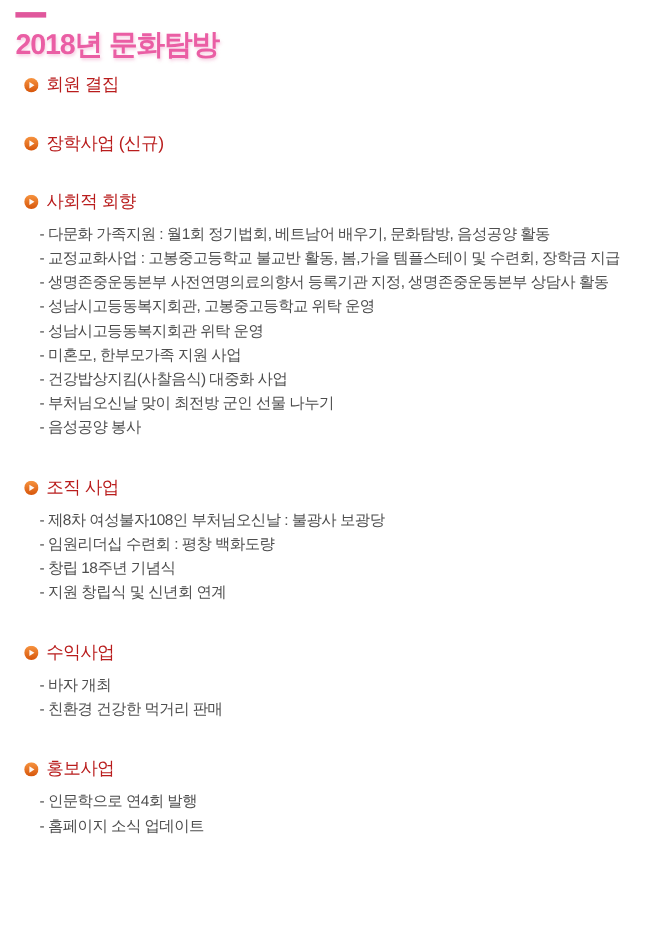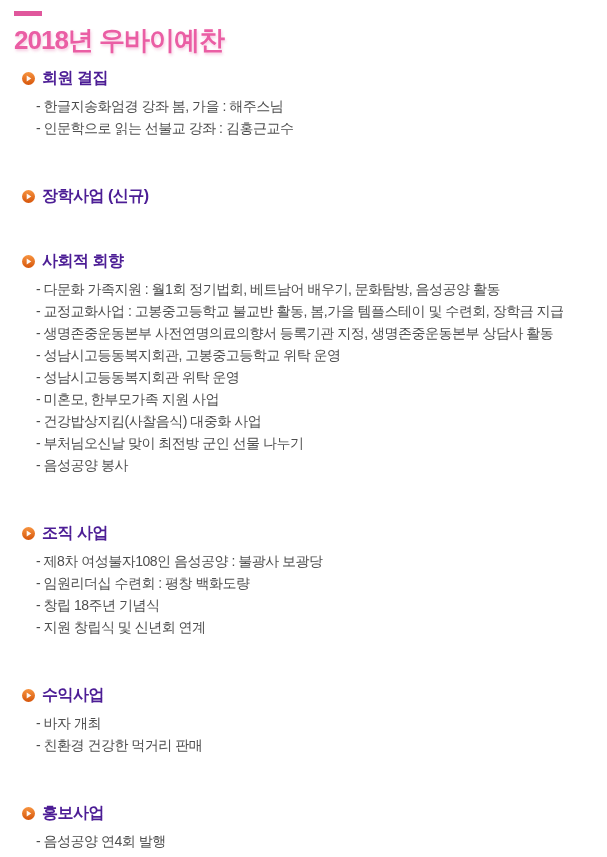--- a/index.html
+++ b/index.html
@@ -25,85 +25,81 @@
   h1.page-title {
     margin: 11px 0 0 0;
     font-size: 26px;
     line-height: 27px;
     font-weight: 700;
     letter-spacing: -1px;
     color: #ea5ea4;
     text-shadow: 1px 2px 3px rgba(236, 142, 188, 0.45);
   }
   .section {
-    margin-top: 48px;
+    margin-top: 36px;
   }
   .section.first {
     margin-top: 15px;
   }
   .section-header {
     display: flex;
     align-items: center;
     gap: 7px;
     margin-left: 8px;
   }
   .bullet {
     width: 13px;
     height: 13px;
     display: inline-block;
     flex: 0 0 13px;
   }
   .section-title {
     font-size: 16px;
     line-height: 17px;
-    font-weight: 700;
+    font-weight: 400;
     letter-spacing: -0.5px;
-    color: #4c1d95;
+    color: #b91c1c;
   }
   .items {
     margin: 9px 0 0 22px;
   }
   .item {
     font-size: 14px;
     line-height: 22px;
     letter-spacing: -0.5px;
     color: #4d4d4d;
     white-space: nowrap;
   }
   .item::before {
     content: "- ";
   }
 </style>
 </head>
 <body>
 
 <div class="page">
   <div class="top-bar"></div>
-  <h1 class="page-title">2018년 우바이예찬</h1>
+  <h1 class="page-title">2018년 문화탐방</h1>
   <div id="sections">
   <div class="section first">
     <div class="section-header">
       <span class="bullet">
         <svg width="13" height="13" viewBox="0 0 13 13" xmlns="http://www.w3.org/2000/svg">
           <defs>
             <linearGradient id="bulletGrad" x1="0" y1="0" x2="0" y2="1">
               <stop offset="0" stop-color="#f79440"></stop>
               <stop offset="1" stop-color="#d6550a"></stop>
             </linearGradient>
           </defs>
           <circle cx="6.5" cy="6.5" r="6.5" fill="url(#bulletGrad)"></circle>
           <path d="M4.7 3.6 L9.3 6.5 L4.7 9.4 Z" fill="#ffffff" opacity="0.95"></path>
         </svg>
       </span>
       <span class="section-title">회원 결집</span>
     </div>
-    <div class="items">
-          <div class="item">한글지송화엄경 강좌 봄, 가을 : 해주스님</div>
-          <div class="item">인문학으로 읽는 선불교 강좌 : 김홍근교수</div>
-        </div>
   </div>
 
   <div class="section">
     <div class="section-header">
       <span class="bullet">
         <svg width="13" height="13" viewBox="0 0 13 13" xmlns="http://www.w3.org/2000/svg">
           <defs>
             <linearGradient id="bulletGrad" x1="0" y1="0" x2="0" y2="1">
               <stop offset="0" stop-color="#f79440"></stop>
               <stop offset="1" stop-color="#d6550a"></stop>
@@ -156,21 +152,21 @@
               <stop offset="1" stop-color="#d6550a"></stop>
             </linearGradient>
           </defs>
           <circle cx="6.5" cy="6.5" r="6.5" fill="url(#bulletGrad)"></circle>
           <path d="M4.7 3.6 L9.3 6.5 L4.7 9.4 Z" fill="#ffffff" opacity="0.95"></path>
         </svg>
       </span>
       <span class="section-title">조직 사업</span>
     </div>
     <div class="items">
-          <div class="item">제8차 여성불자108인 음성공양 : 불광사 보광당</div>
+          <div class="item">제8차 여성불자108인 부처님오신날 : 불광사 보광당</div>
           <div class="item">임원리더십 수련회 : 평창 백화도량</div>
           <div class="item">창립 18주년 기념식</div>
           <div class="item">지원 창립식 및 신년회 연계</div>
         </div>
   </div>
 
   <div class="section">
     <div class="section-header">
       <span class="bullet">
         <svg width="13" height="13" viewBox="0 0 13 13" xmlns="http://www.w3.org/2000/svg">
@@ -202,18 +198,18 @@
               <stop offset="1" stop-color="#d6550a"></stop>
             </linearGradient>
           </defs>
           <circle cx="6.5" cy="6.5" r="6.5" fill="url(#bulletGrad)"></circle>
           <path d="M4.7 3.6 L9.3 6.5 L4.7 9.4 Z" fill="#ffffff" opacity="0.95"></path>
         </svg>
       </span>
       <span class="section-title">홍보사업</span>
     </div>
     <div class="items">
-          <div class="item">음성공양 연4회 발행</div>
+          <div class="item">인문학으로 연4회 발행</div>
           <div class="item">홈페이지 소식 업데이트</div>
         </div>
   </div>
 </div>
 </div>
 
 </body></html>

